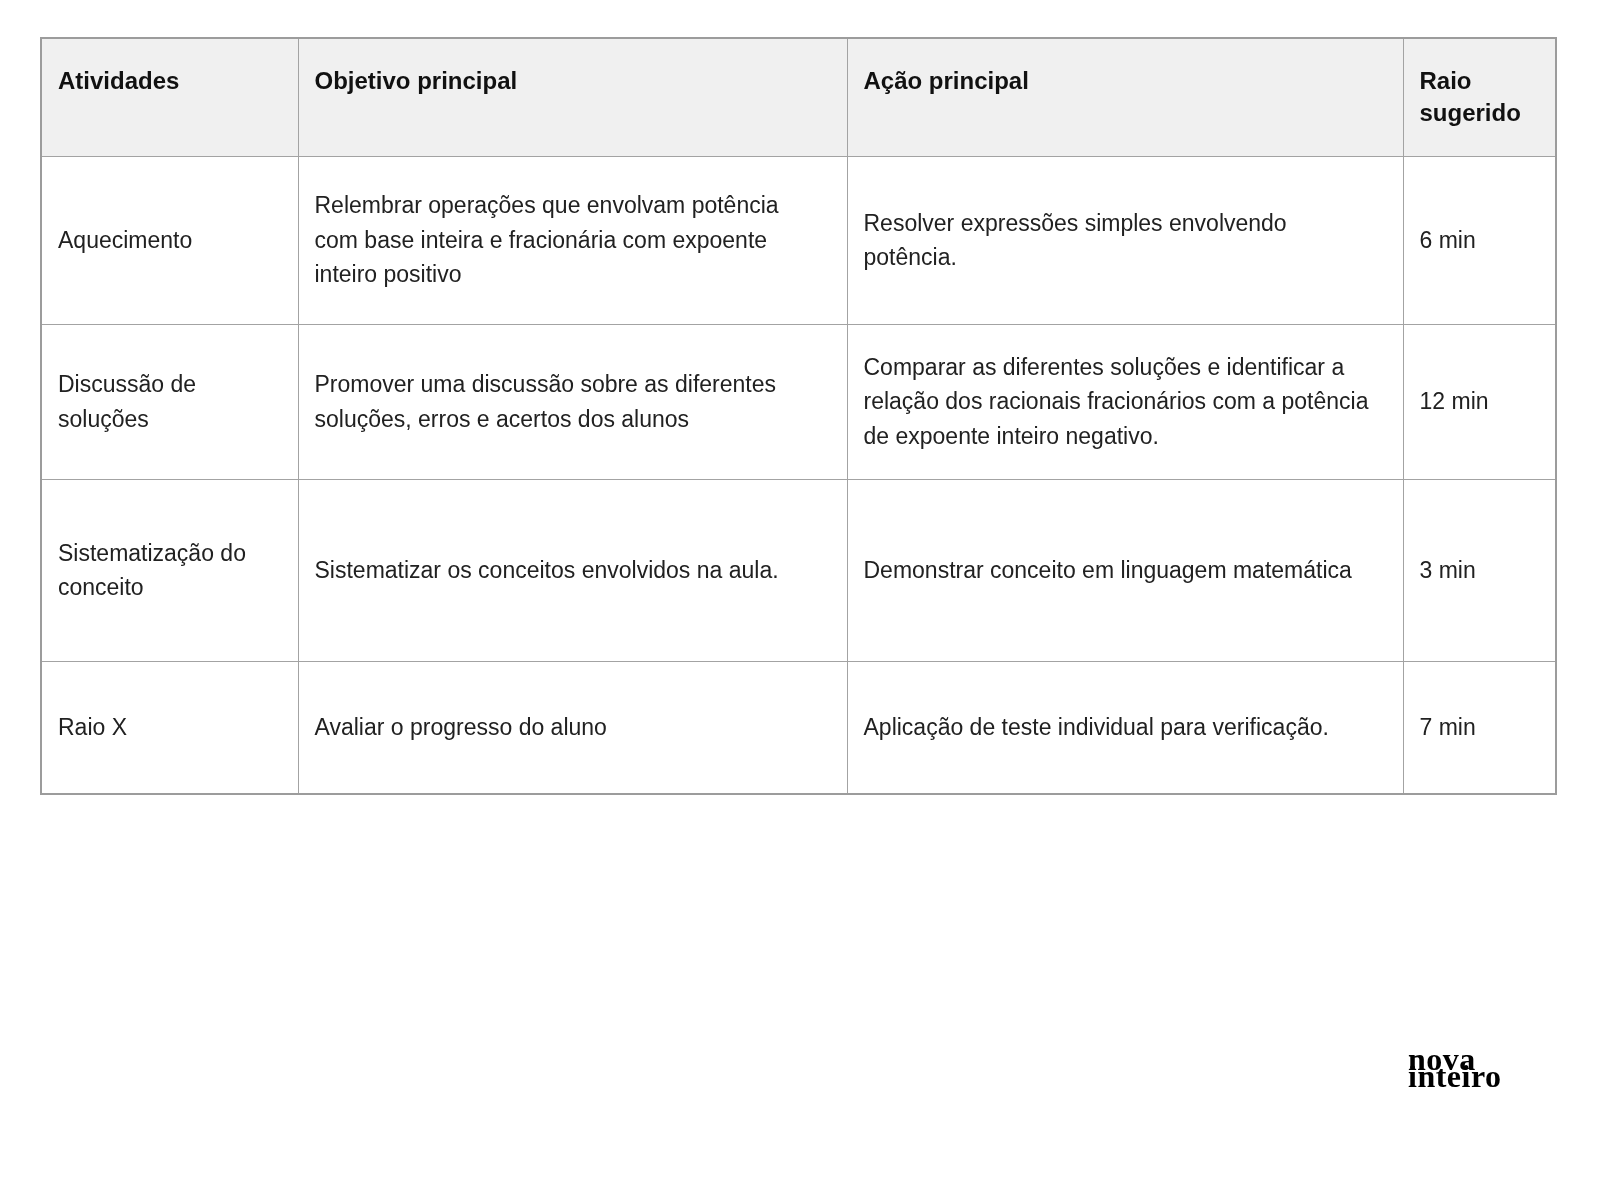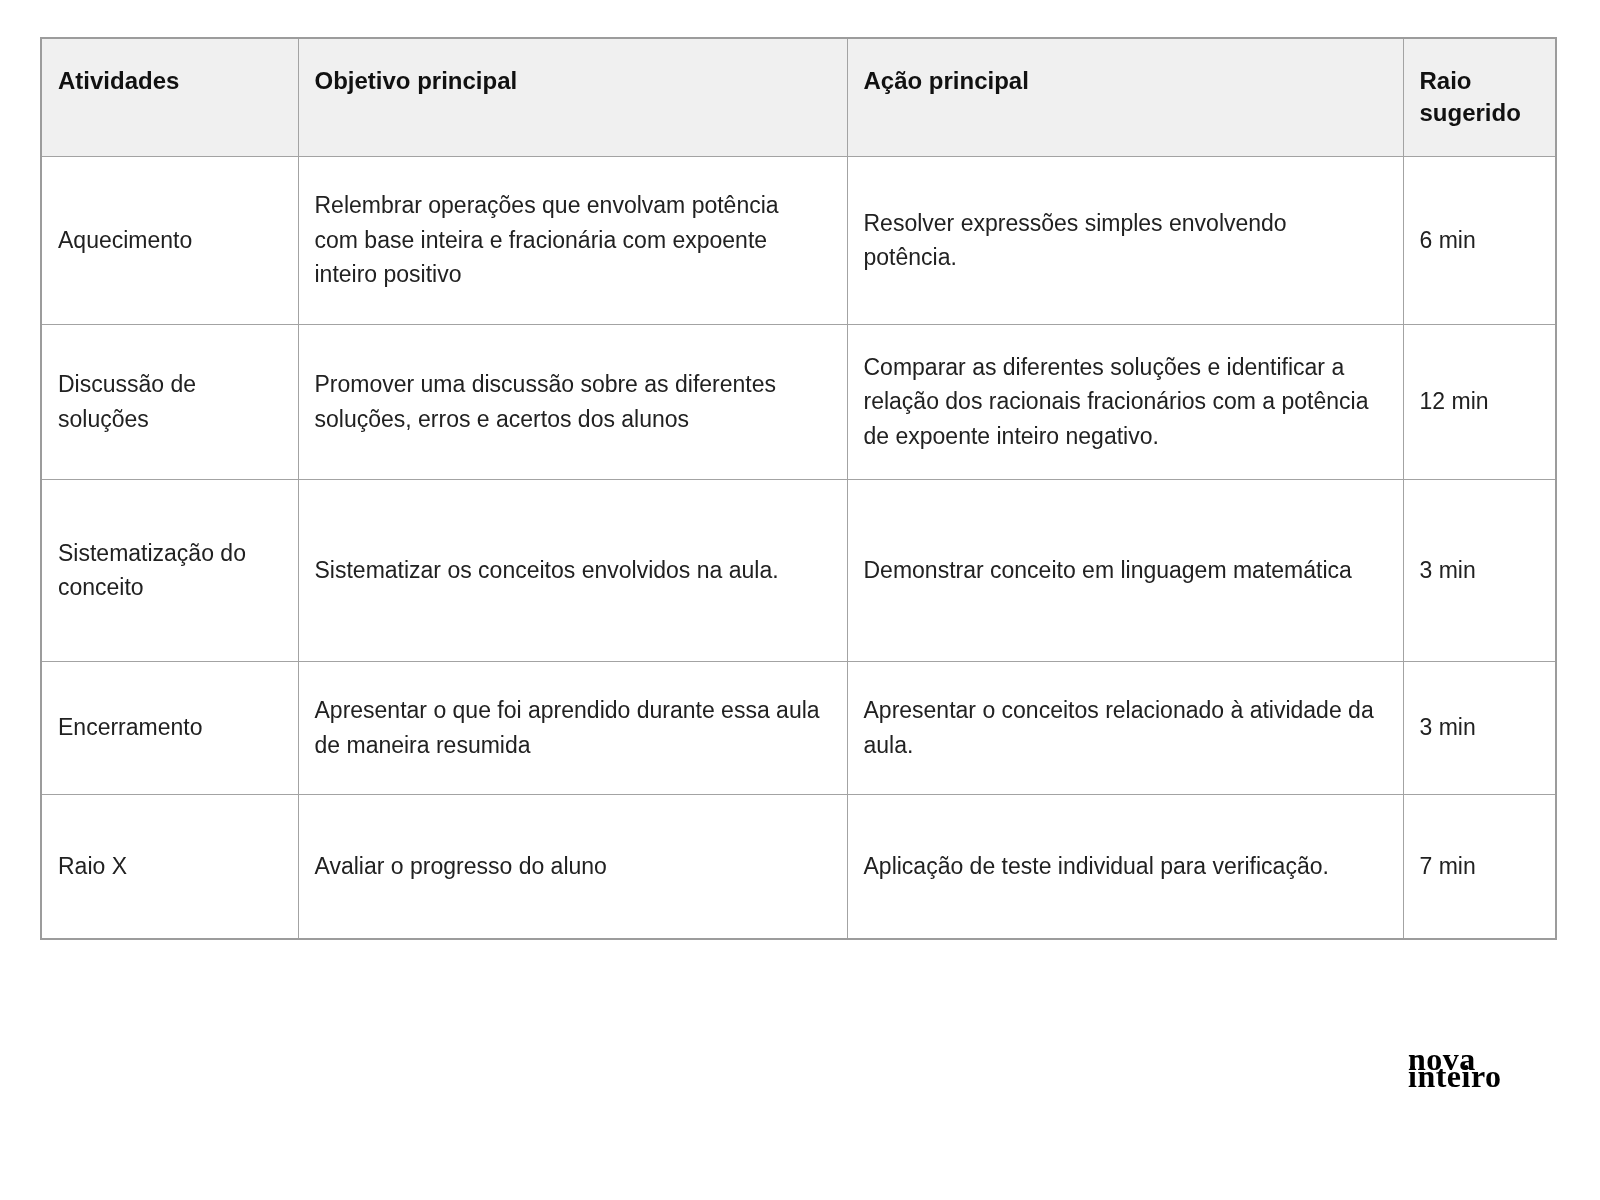--- a/index.html
+++ b/index.html
@@ -107,26 +107,20 @@
         <td class="col-acao">Comparar as diferentes soluções e identificar a relação dos racionais fracionários com a potência de expoente inteiro negativo.</td>
         <td class="col-tempo">12 min</td>
       </tr>
       <tr>
         <td class="col-atividade">Sistematização do conceito</td>
         <td class="col-objetivo">Sistematizar os conceitos envolvidos na aula.</td>
         <td class="col-acao">Demonstrar conceito em linguagem matemática</td>
         <td class="col-tempo">3 min</td>
       </tr>
       <tr>
-        <td class="col-atividade">Encerramento</td>
-        <td class="col-objetivo">Apresentar o que foi aprendido durante essa aula de maneira resumida</td>
-        <td class="col-acao">Apresentar o conceitos relacionado à atividade da aula.</td>
-        <td class="col-tempo">3 min</td>
-      </tr>
-      <tr>
         <td class="col-atividade">Raio X</td>
         <td class="col-objetivo">Avaliar o progresso do aluno</td>
         <td class="col-acao">Aplicação de teste individual para verificação.</td>
         <td class="col-tempo">7 min</td>
       </tr>
     </tbody>
   </table>
 
   <div class="watermark">
     <span>nova</span>

